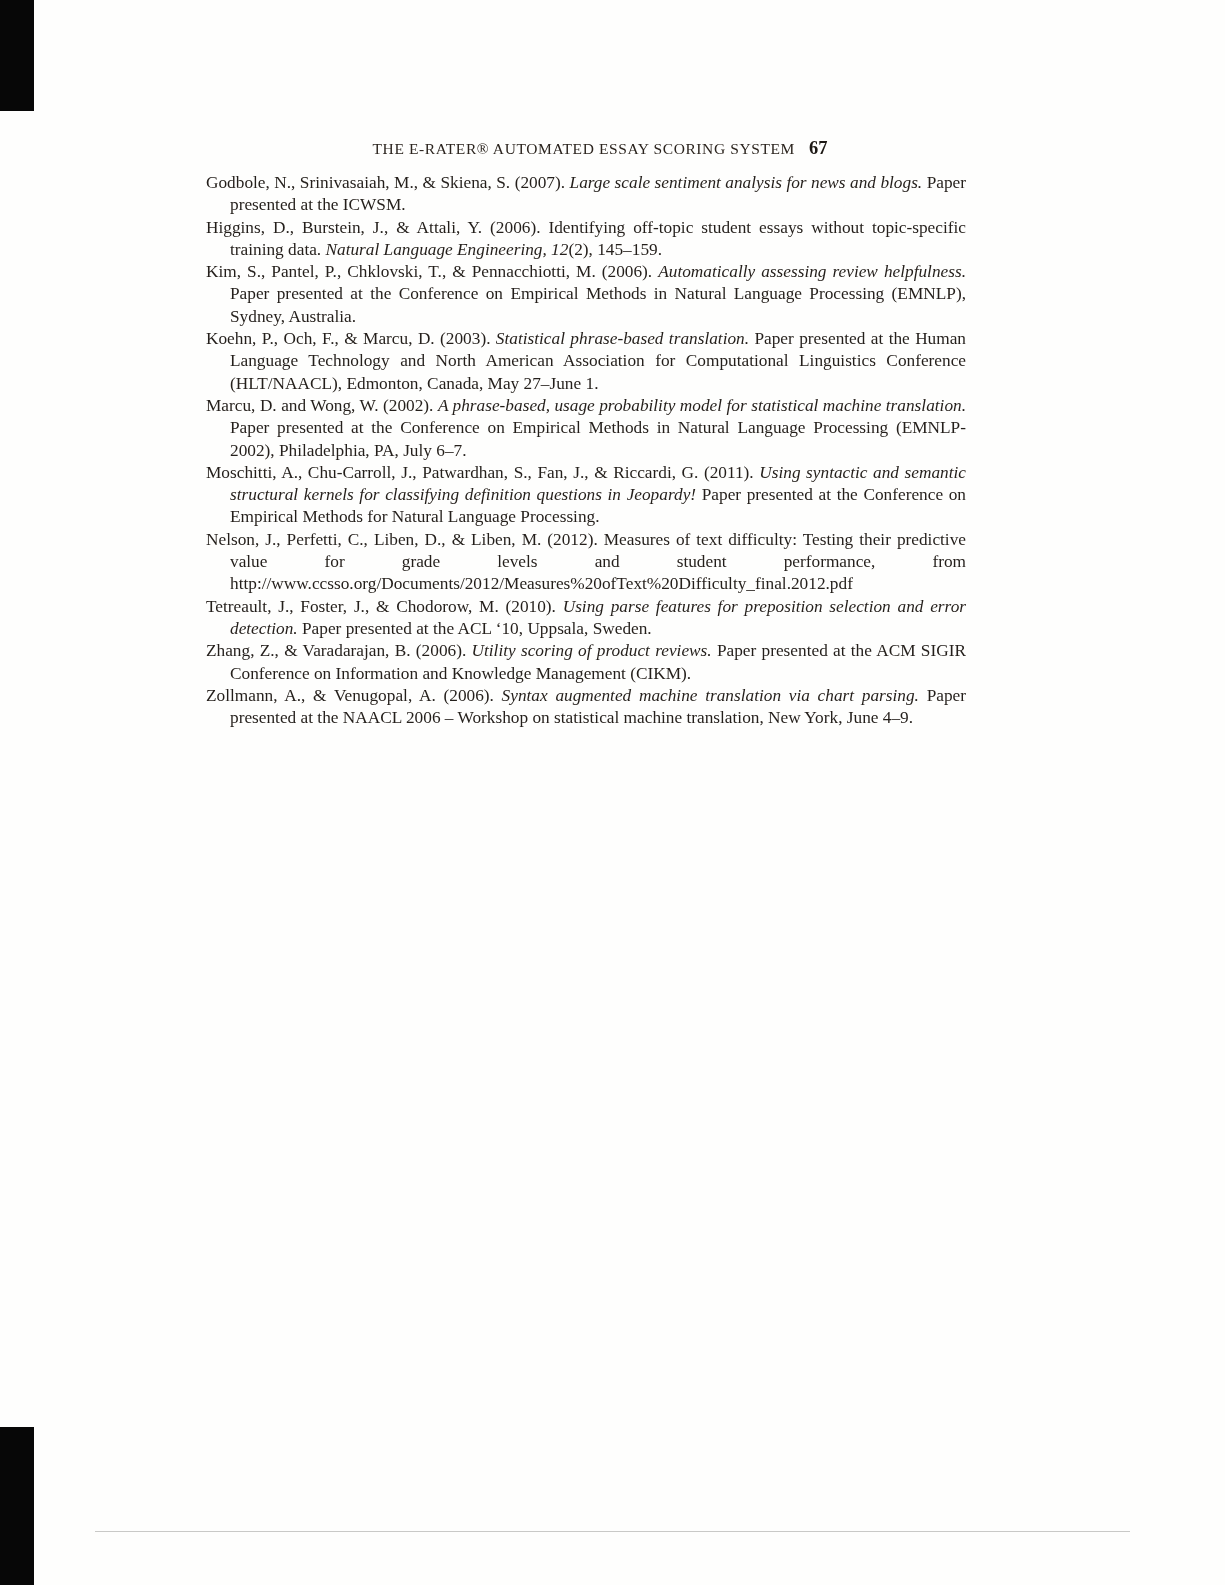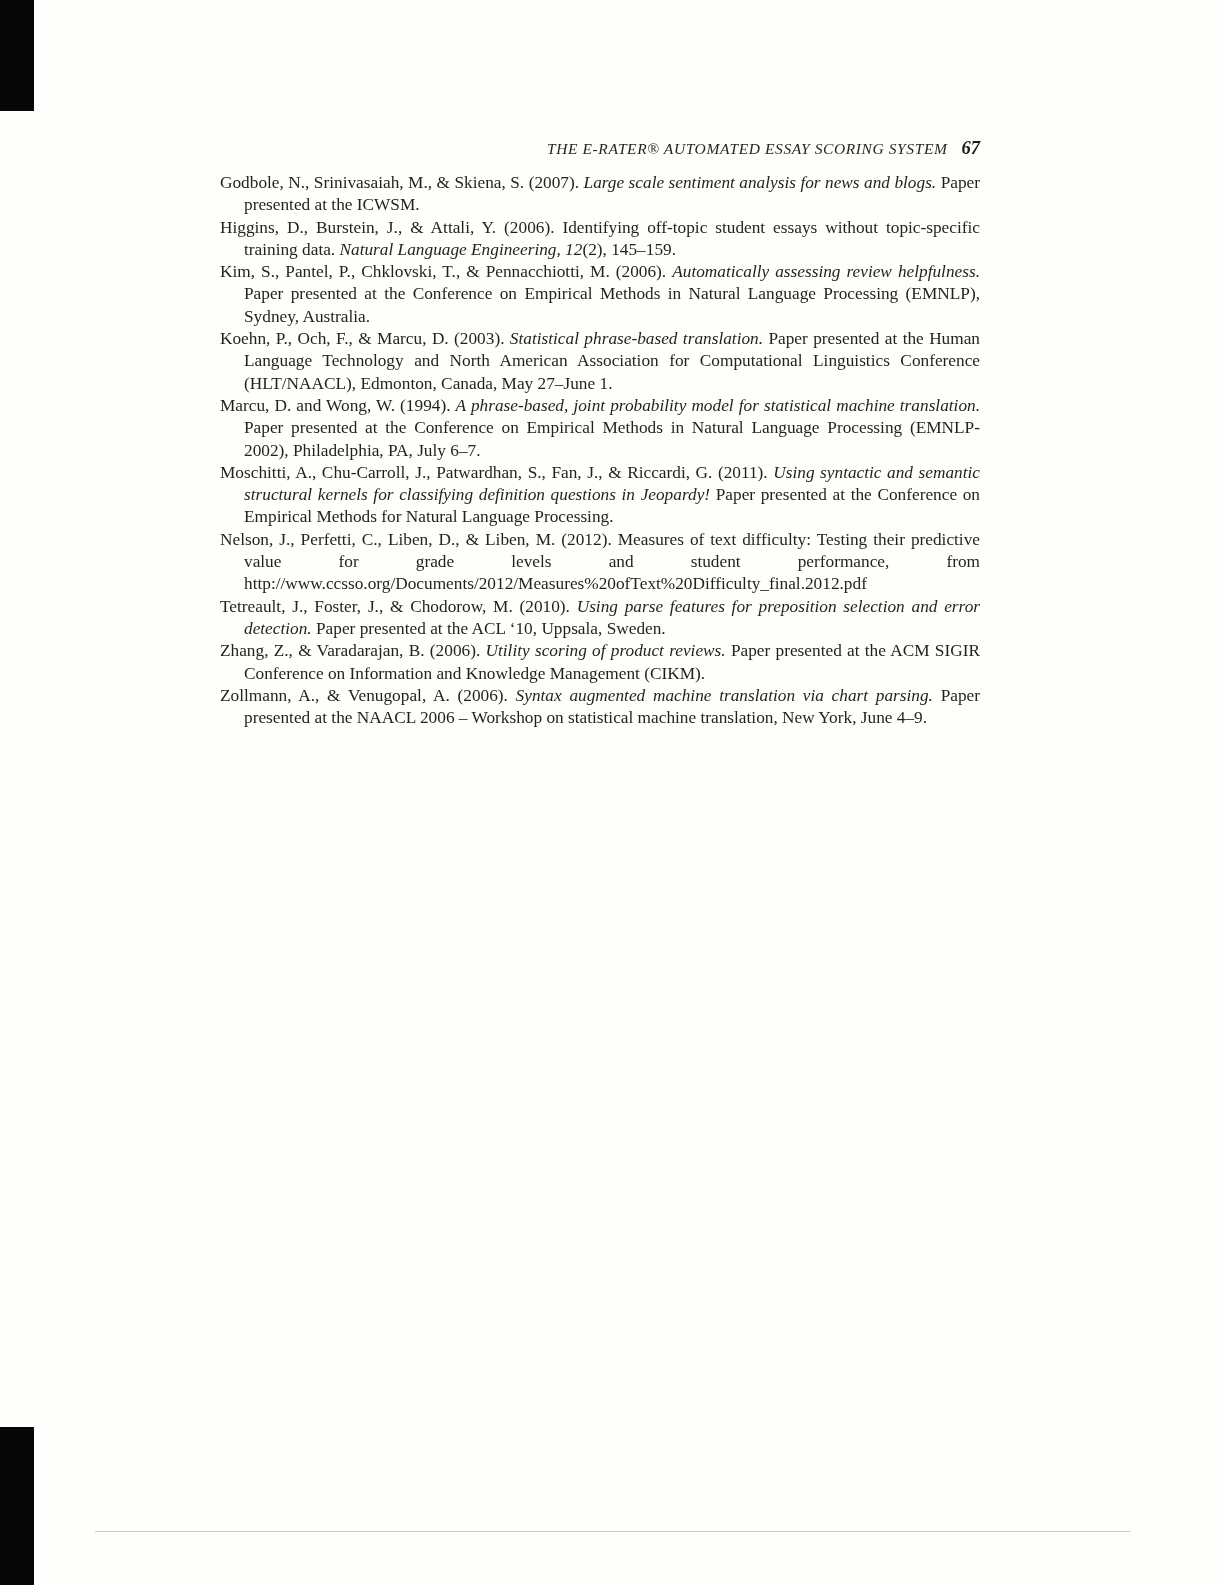--- a/index.html
+++ b/index.html
@@ -24,40 +24,39 @@
     background: #070707;
   }
   .scan-bar.top { top: 0; height: 111px; }
   .scan-bar.bottom { top: 1427px; height: 158px; }
 
   .running-header {
     position: absolute;
     top: 138px;
     left: 220px;
     width: 760px;
-    text-align: right;
+    text-align: center;
     white-space: nowrap;
-    font-style: italic;
   }
   .running-title {
     font-size: 15.5px;
     letter-spacing: 0.6px;
     color: #2b241e;
   }
   .page-number {
     font-size: 18.5px;
     font-weight: bold;
     margin-left: 14px;
     color: #1d1915;
   }
 
   .references {
     position: absolute;
     top: 172px;
-    left: 220px;
+    left: 206px;
     width: 760px;
   }
   .reference {
     font-size: 17.3px;
     line-height: 22.3px;
     text-align: justify;
     padding-left: 24px;
     text-indent: -24px;
     overflow-wrap: break-word;
     color: #241f1b;
@@ -84,21 +83,21 @@
   <header class="running-header">
     <span class="running-title">THE E-RATER® AUTOMATED ESSAY SCORING SYSTEM</span><span class="page-number">67</span>
   </header>
 
   <main class="references">
     <div>
         <p class="reference"><span>Godbole, N., Srinivasaiah, M., &amp; Skiena, S. (2007). </span><em>Large scale sentiment analysis for news and blogs.</em><span> Paper presented at the ICWSM.</span></p>
         <p class="reference"><span>Higgins, D., Burstein, J., &amp; Attali, Y. (2006). Identifying off-topic student essays without topic-specific training data. </span><em>Natural Language Engineering, 12</em><span>(2), 145–159.</span></p>
         <p class="reference"><span>Kim, S., Pantel, P., Chklovski, T., &amp; Pennacchiotti, M. (2006). </span><em>Automatically assessing review helpfulness.</em><span> Paper presented at the Conference on Empirical Methods in Natural Language Processing (EMNLP), Sydney, Australia.</span></p>
         <p class="reference"><span>Koehn, P., Och, F., &amp; Marcu, D. (2003). </span><em>Statistical phrase-based translation.</em><span> Paper presented at the Human Language Technology and North American Association for Computational Linguistics Conference (HLT/NAACL), Edmonton, Canada, May 27–June 1.</span></p>
-        <p class="reference"><span>Marcu, D. and Wong, W. (1994). </span><em>A phrase-based, joint probability model for statistical machine translation.</em><span> Paper presented at the Conference on Empirical Methods in Natural Language Processing (EMNLP-2002), Philadelphia, PA, July 6–7.</span></p>
+        <p class="reference"><span>Marcu, D. and Wong, W. (2002). </span><em>A phrase-based, usage probability model for statistical machine translation.</em><span> Paper presented at the Conference on Empirical Methods in Natural Language Processing (EMNLP-2002), Philadelphia, PA, July 6–7.</span></p>
         <p class="reference"><span>Moschitti, A., Chu-Carroll, J., Patwardhan, S., Fan, J., &amp; Riccardi, G. (2011). </span><em>Using syntactic and semantic structural kernels for classifying definition questions in Jeopardy!</em><span> Paper presented at the Conference on Empirical Methods for Natural Language Processing.</span></p>
         <p class="reference"><span>Nelson, J., Perfetti, C., Liben, D., &amp; Liben, M. (2012). Measures of text difficulty: Testing their predictive value for grade levels and student performance, from http://www.ccsso.org/Documents/2012/Measures%20ofText%20Difficulty_final.2012.pdf</span></p>
         <p class="reference"><span>Tetreault, J., Foster, J., &amp; Chodorow, M. (2010). </span><em>Using parse features for preposition selection and error detection.</em><span> Paper presented at the ACL ‘10, Uppsala, Sweden.</span></p>
         <p class="reference"><span>Zhang, Z., &amp; Varadarajan, B. (2006). </span><em>Utility scoring of product reviews.</em><span> Paper presented at the ACM SIGIR Conference on Information and Knowledge Management (CIKM).</span></p>
         <p class="reference"><span>Zollmann, A., &amp; Venugopal, A. (2006). </span><em>Syntax augmented machine translation via chart parsing.</em><span> Paper presented at the NAACL 2006 – Workshop on statistical machine translation, New York, June 4–9.</span></p>
       </div>
   </main>
 
   <div class="footer-rule"></div>
 

